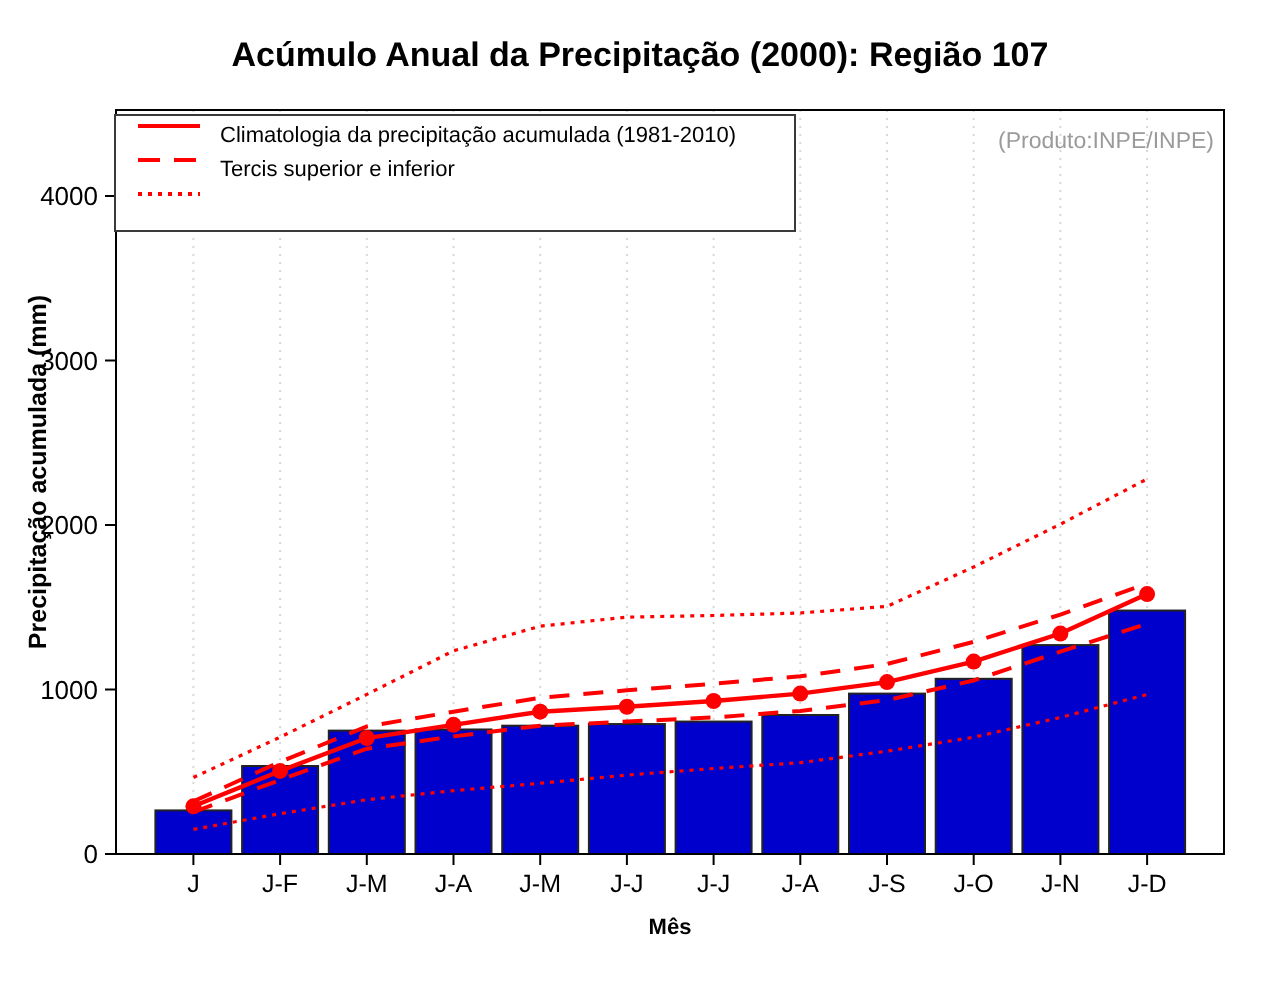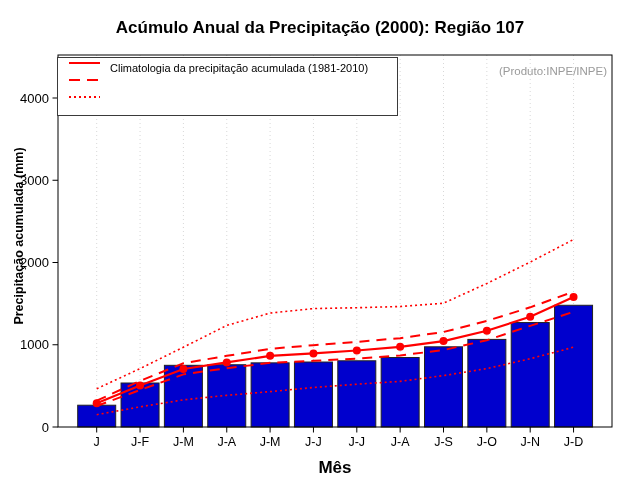--- a/index.html
+++ b/index.html
@@ -6,21 +6,21 @@
   body{width:640px;height:500px;position:relative;overflow:hidden;
        font-family:"Liberation Sans",sans-serif;-webkit-font-smoothing:antialiased;}
   .title{position:absolute;top:18px;left:0;width:640px;text-align:center;
          font-size:17px;font-weight:bold;color:#000;}
   #plot-svg{position:absolute;top:0;left:0;}
   #plot-svg text{font-family:"Liberation Sans",sans-serif;}
   .ylab{position:absolute;left:-96px;top:229px;width:230px;text-align:center;
         font-size:12.5px;font-weight:bold;color:#000;
         transform:rotate(-90deg);}
   .xlab{position:absolute;top:458px;left:58px;width:554px;text-align:center;
-        font-size:17px;font-weight:bold;color:#000;}
+        font-size:11px;font-weight:bold;color:#000;}
   .annotation{position:absolute;top:65px;right:33px;font-size:11.5px;color:#9a9a9a;}
   .legend{position:absolute;left:57px;top:57px;width:341px;height:59px;
           background:#fff;border:1px solid #3a3a3a;box-sizing:border-box;
           display:flex;flex-direction:column;justify-content:space-evenly;
           padding:2px 0 2px 11px;}
   .legend-row{display:flex;align-items:flex-start;height:15px;}
   .sample{width:31px;height:2px;margin-right:10px;flex:0 0 31px;}
   .sample-solid{background:#FF0000;}
   .sample-dashed{background:repeating-linear-gradient(90deg,#FF0000 0 11px,transparent 11px 18px);}
   .sample-dotted{background:repeating-linear-gradient(90deg,#FF0000 0 2px,transparent 2px 5px);height:2px;}
@@ -110,20 +110,21 @@
     <rect x="58" y="55" width="554" height="372" fill="none" stroke="#000000" stroke-width="1"></rect>
   </svg>
 
 <div class="legend">
   <div class="legend-row">
     <span class="sample sample-solid"></span>
     <span class="legend-label">Climatologia da precipitação acumulada (1981-2010)</span>
   </div>
   <div class="legend-row">
     <span class="sample sample-dashed"></span>
+    <span class="legend-label">Tercis superior e inferior</span>
   </div>
   <div class="legend-row">
     <span class="sample sample-dotted"></span>
   </div>
 </div>
 
 <div class="annotation">(Produto:INPE/INPE)</div>
 <div class="ylab">Precipitação acumulada (mm)</div>
 <div class="xlab">Mês</div>
 

